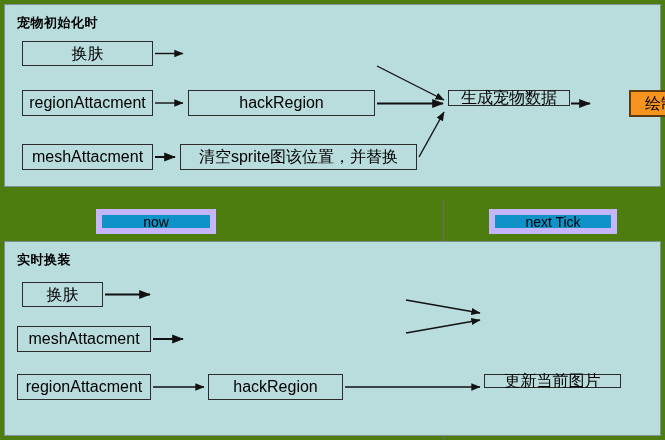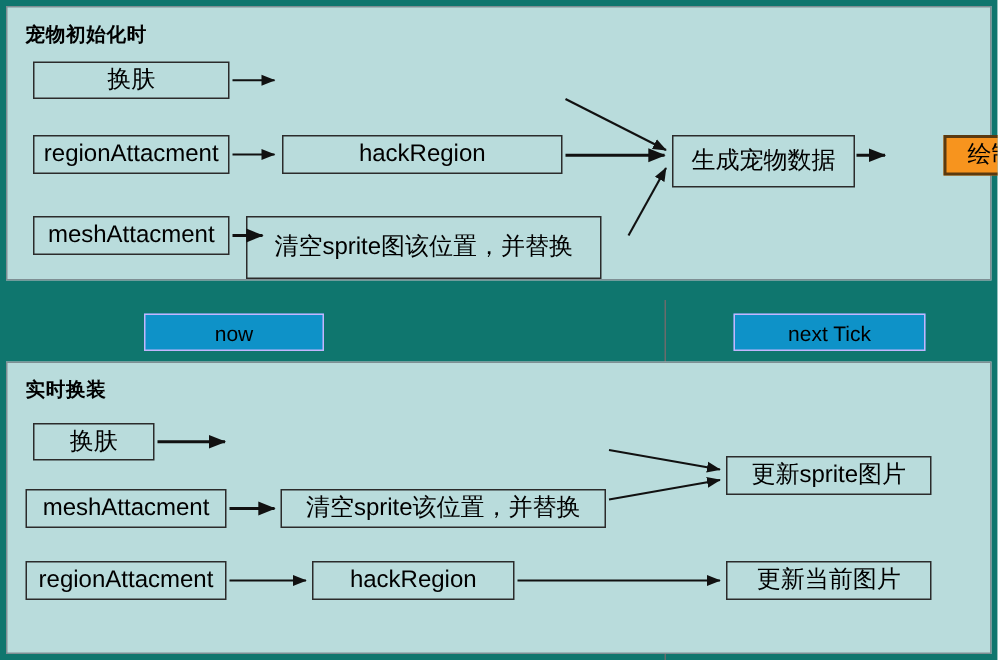--- a/index.html
+++ b/index.html
@@ -13,21 +13,21 @@
     position: relative;
     overflow: hidden;
     font-family: "Liberation Sans", "DejaVu Sans", sans-serif;
   }
 
   #stage {
     position: absolute;
     left: 0; top: 0;
     width: 665px;
     height: 440px;
-    background: #0f766e;
+    background: #4d7c0f;
   }
 
   
   .panel {
     position: absolute;
     background: #b9dcdc;
     border: 1px solid #7f8f94;
     box-sizing: border-box;
   }
   #panel-init {
@@ -73,21 +73,21 @@
     background: #f7941e;
     border: 2px solid #5a3a10;
     margin-left: 35px;
   }
 
   
   .tick-btn {
     position: absolute;
     box-sizing: border-box;
     background: #0e92c8;
-    border: 1px solid #c4b5fd;
+    border: 6px solid #c4b5fd;
     color: #000000;
     font-size: 14px;
     display: flex;
     align-items: center;
     justify-content: center;
     white-space: nowrap;
   }
   #btn-now { left: 96px; top: 209px; width: 120px; height: 25px; }
   #btn-next-tick { left: 489px; top: 209px; width: 128px; height: 25px; }
 
@@ -119,43 +119,41 @@
   <div class="panel" id="panel-init">
     <div class="panel-title">宠物初始化时</div>
   </div>
 
   <div class="node" style="left:22px; top:41px; width:131px; height:25px;">换肤</div>
 
   <div class="node" style="left:22px; top:90px; width:131px; height:26px;">regionAttacment</div>
   <div class="node" style="left:188px; top:90px; width:187px; height:26px;">hackRegion</div>
 
   <div class="node" style="left:22px; top:144px; width:131px; height:26px;">meshAttacment</div>
-  <div class="node" style="left:164px; top:144px; width:237px; height:42px;">清空sprite图该位置，并替换</div>
+  <div class="node" style="left:180px; top:144px; width:237px; height:26px;">清空sprite图该位置，并替换</div>
 
-  <div class="node" style="left:448px; top:90px; width:122px; height:35px;">生成宠物数据</div>
+  <div class="node" style="left:448px; top:90px; width:122px; height:16px;">生成宠物数据</div>
   <div class="node accent" style="left:594px; top:90px; width:64px; height:27px;">绘制</div>
 
   <div class="tick-btn" id="btn-now">now</div>
   <div class="tick-btn" id="btn-next-tick">next Tick</div>
   <div id="divider"></div>
 
   <div class="panel" id="panel-live">
     <div class="panel-title">实时换装</div>
   </div>
 
   <div class="node" style="left:22px; top:282px; width:81px; height:25px;">换肤</div>
 
   <div class="node" style="left:17px; top:326px; width:134px; height:26px;">meshAttacment</div>
-  <div class="node" style="left:187px; top:326px; width:217px; height:26px;">清空sprite该位置，并替换</div>
 
   <div class="node" style="left:17px; top:374px; width:134px; height:26px;">regionAttacment</div>
   <div class="node" style="left:208px; top:374px; width:135px; height:26px;">hackRegion</div>
 
-  <div class="node" style="left:484px; top:304px; width:137px; height:26px;">更新sprite图片</div>
-  <div class="node" style="left:484px; top:374px; width:137px; height:26px;">更新当前图片</div>
+  <div class="node" style="left:484px; top:374px; width:137px; height:14px;">更新当前图片</div>
 
   <svg id="arrows" viewBox="0 0 665 440">
     <defs>
       <marker id="ah" markerWidth="7" markerHeight="7" refX="6.2" refY="3" orient="auto" markerUnits="strokeWidth">
         <path d="M0,0.4 L6.6,3 L0,5.6 z" fill="#111111"></path>
       </marker>
       <marker id="ahb" markerWidth="6" markerHeight="6" refX="5.4" refY="2.6" orient="auto" markerUnits="strokeWidth">
         <path d="M0,0.3 L5.8,2.6 L0,4.9 z" fill="#111111"></path>
       </marker>
     </defs>

